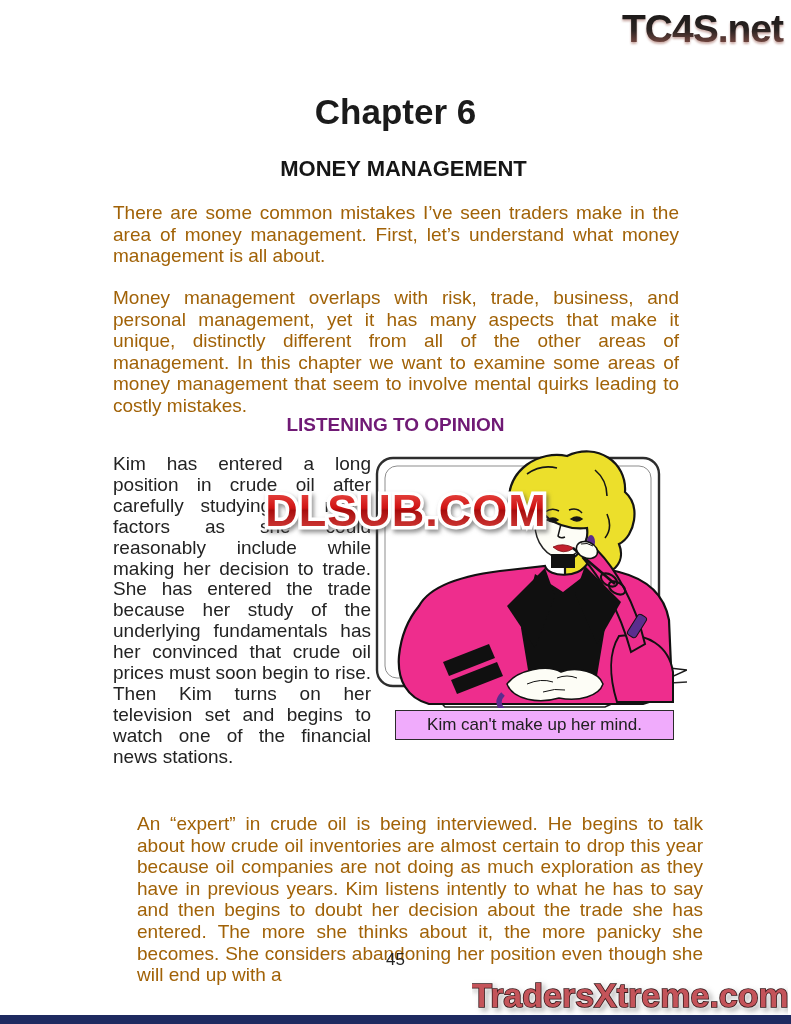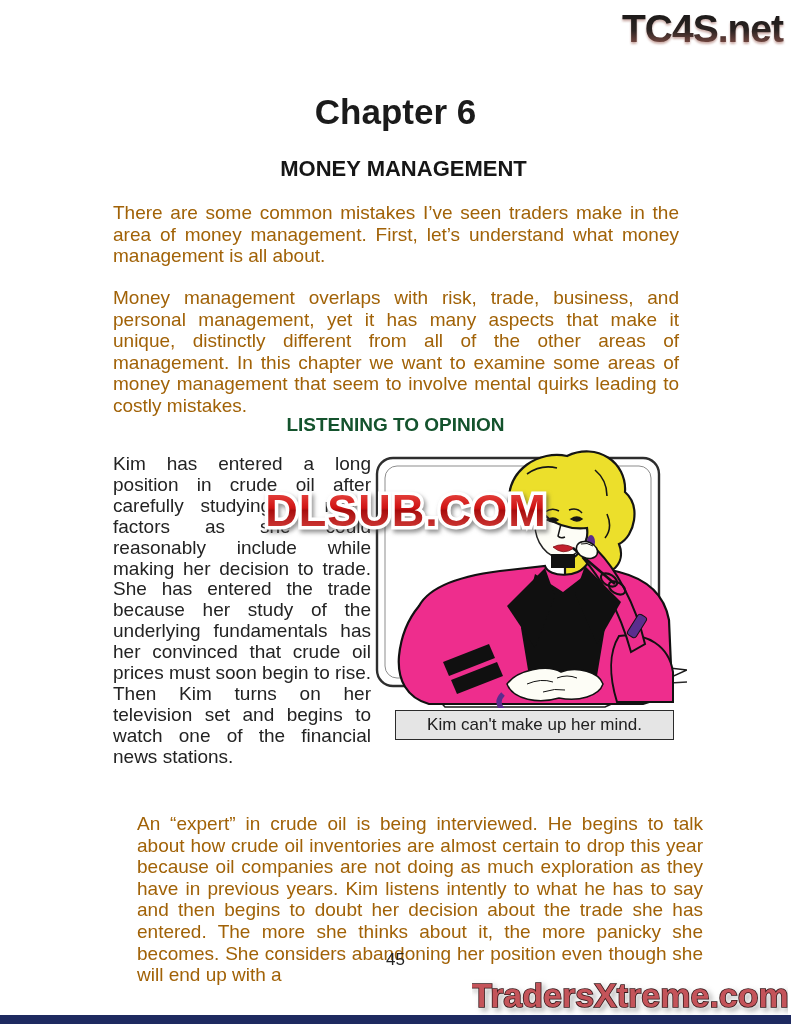--- a/index.html
+++ b/index.html
@@ -17,31 +17,31 @@
     text-align:center; font-size:22px; font-weight:bold; color:#161616;
   }
   .para {
     position:absolute; left:113px; width:566px; margin:0;
     font-size:19px; line-height:21.6px; text-align:justify; color:#a16207;
   }
   .p1 { top:202px; }
   .p2 { top:287px; }
   .subhead {
     position:absolute; top:414px; left:0; width:791px; margin:0;
-    text-align:center; font-size:19px; font-weight:bold; color:#14532d;
+    text-align:center; font-size:19px; font-weight:bold; color:#701a75;
   }
   .story-left {
     position:absolute; top:454px; left:113px; width:258px; margin:0;
     font-size:19px; line-height:20.9px; text-align:justify; color:#232323;
   }
   .p3 { top:813px;margin-left:24px; }
   .figure-wrap { position:absolute; left:357px; top:444px; width:330px; height:300px; }
   .caption-box {
     position:absolute; left:38px; top:266px; width:277px; height:28px;
-    border:1px solid #2b2b2b; background:#e5e5e5;
+    border:1px solid #2b2b2b; background:#f0abfc;
     display:flex; align-items:center; justify-content:center;
     font-size:17px; color:#202020;
   }
   .dlsub { position:absolute; left:254px; top:481px; z-index:5; }
   .page-num {
     position:absolute; top:950px; left:0; width:791px;
     text-align:center; font-size:17px; color:#222;
   }
   .txlogo { position:absolute; top:974px; right:3px; }
   .bottom-bar {

